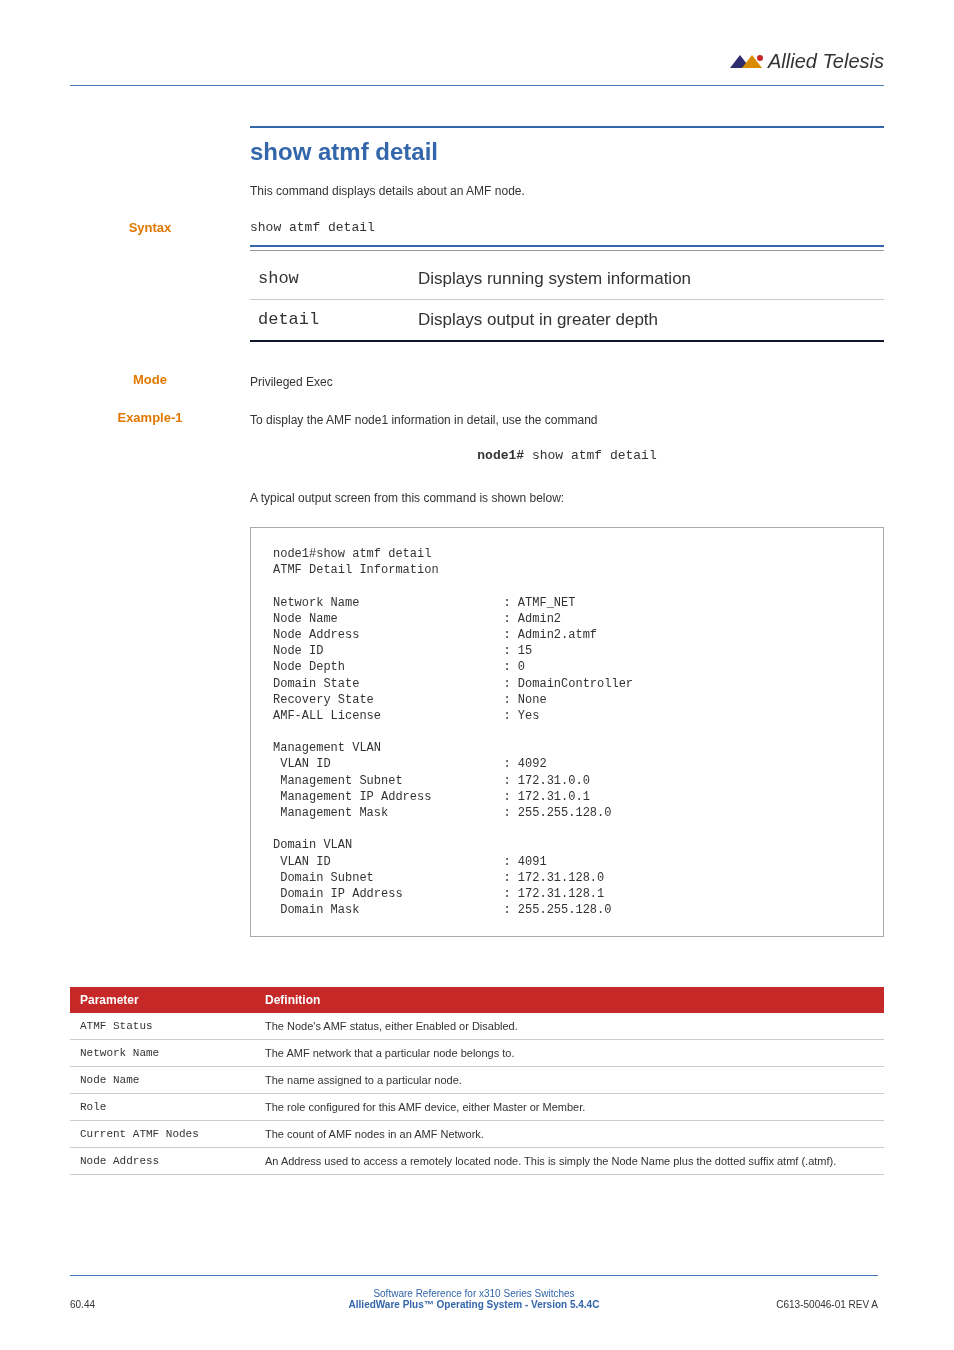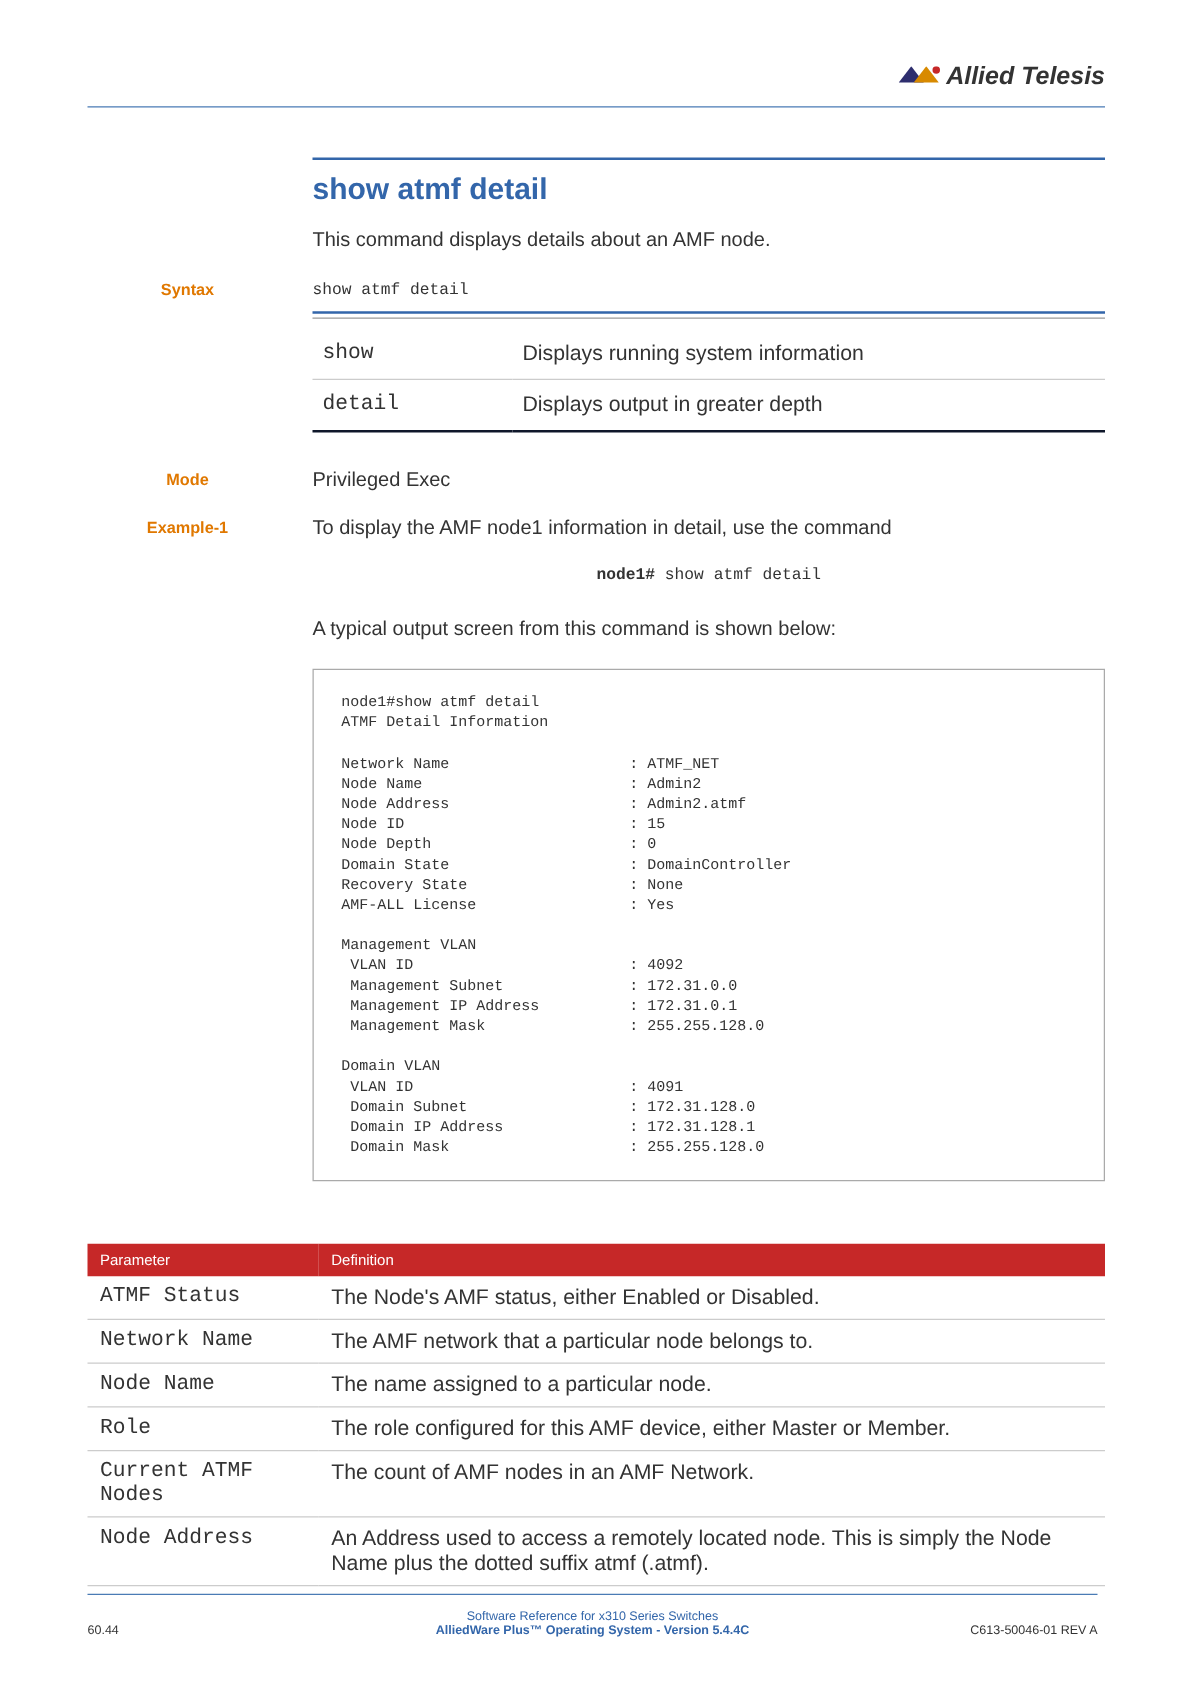--- a/index.html
+++ b/index.html
@@ -9,21 +9,21 @@
     font-family: Arial, Helvetica, sans-serif;
     color: #333;
     background: #fff;
     position: relative;
     padding: 50px 70px 40px 70px;
   }
   .logo {
     position: absolute;
     top: 50px;
     right: 70px;
-    font-weight: bold;
+    font-weight: normal;
     font-style: italic;
     font-size: 20px;
     color: #333;
   }
   .logo-triangle {
     display: inline-block;
     vertical-align: middle;
     margin-right: 4px;
   }
   .top-rule {
@@ -37,21 +37,21 @@
   }
   .heading {
     color: #3366aa;
     font-size: 24px;
     font-weight: bold;
     border-top: 2px solid #3366aa;
     padding-top: 10px;
     margin-bottom: 18px;
   }
   .body-text {
-    font-size: 16px;
+    font-size: 12px;
     margin-bottom: 22px;
   }
   .side-label {
     color: #e07800;
     font-weight: bold;
     font-size: 13px;
     position: absolute;
     text-align: center;
     width: 160px;
     margin-left: -180px;
@@ -112,29 +112,29 @@
   .def-table {
     width: 100%;
     border-collapse: collapse;
   }
   .def-table th {
     background: #c62828;
     color: #fff;
     text-align: left;
     padding: 6px 10px;
     font-size: 12px;
-    font-weight: normal;
+    font-weight: bold;
   }
   .def-table th:first-child {
     width: 185px;
   }
   .def-table td {
     border-bottom: 1px solid #ccc;
     padding: 7px 10px;
-    font-size: 17px;
+    font-size: 11px;
     vertical-align: top;
   }
   .def-table td:first-child {
     font-family: "Courier New", monospace;
   }
   .footer {
     position: absolute;
     bottom: 40px;
     left: 70px;
     right: 76px;

